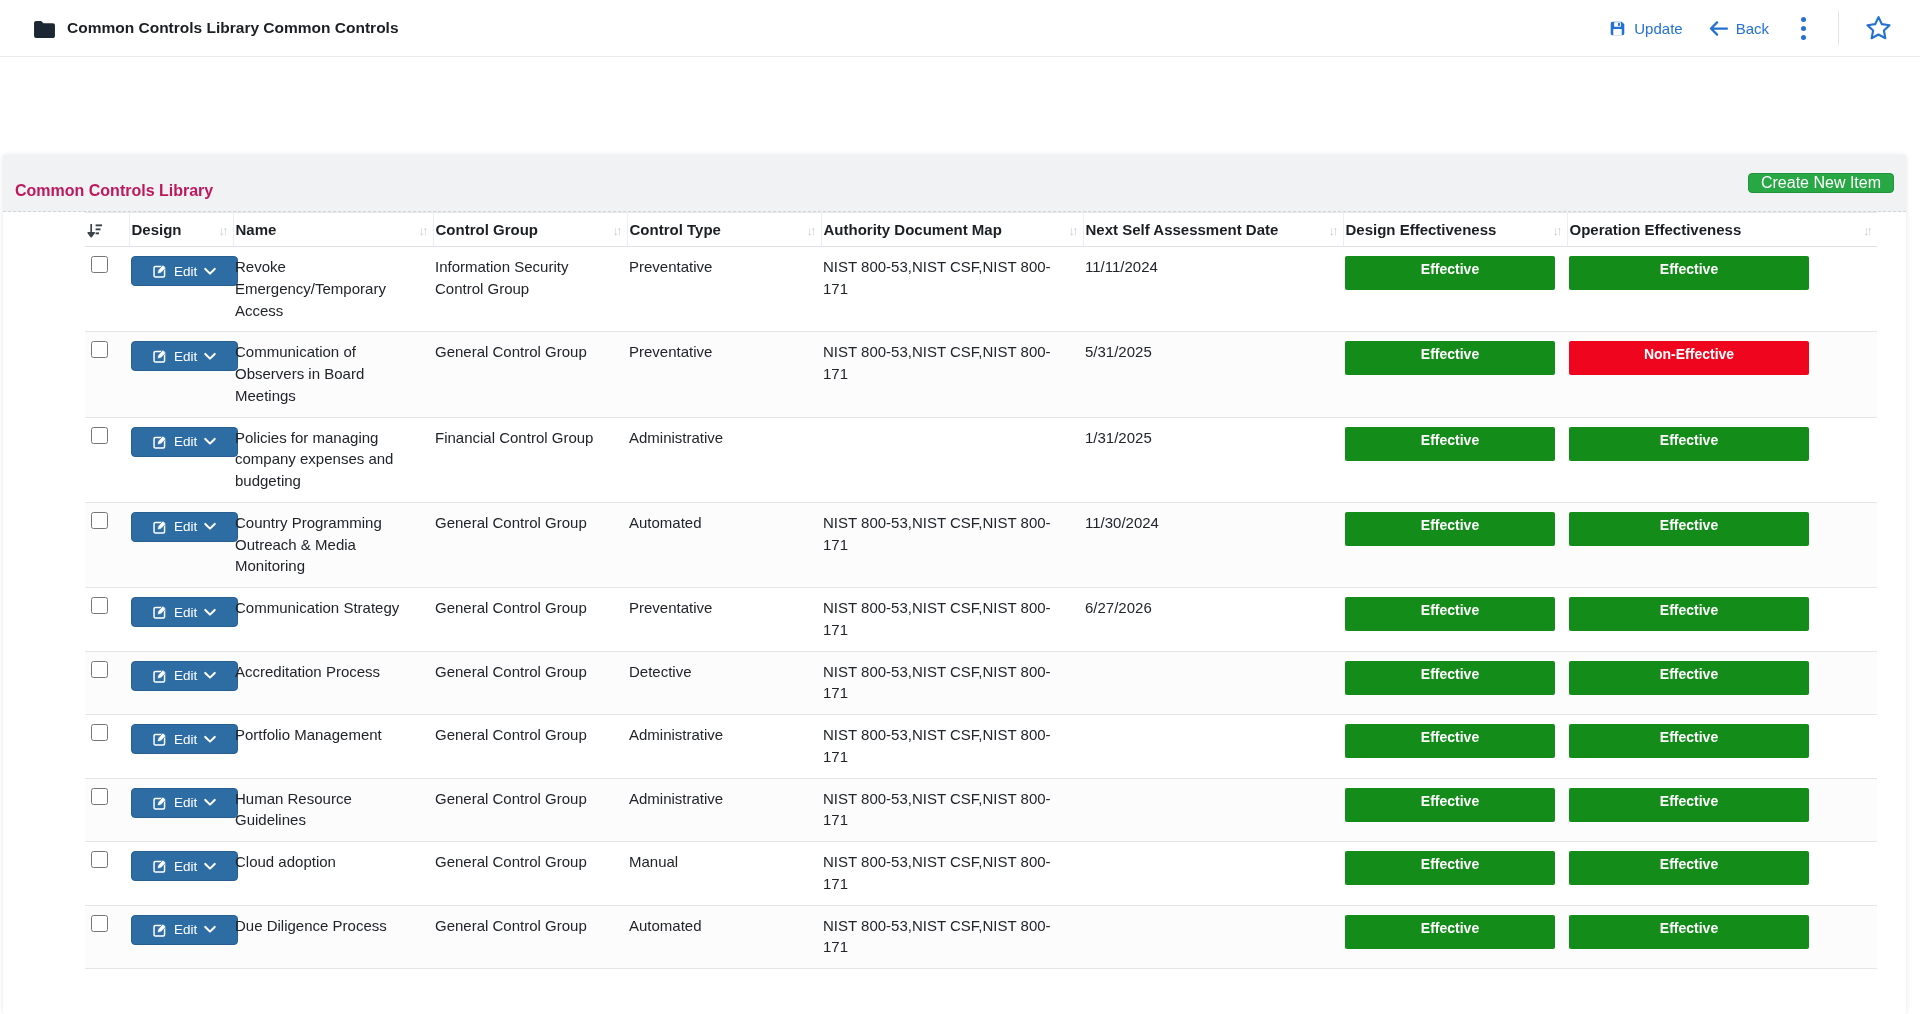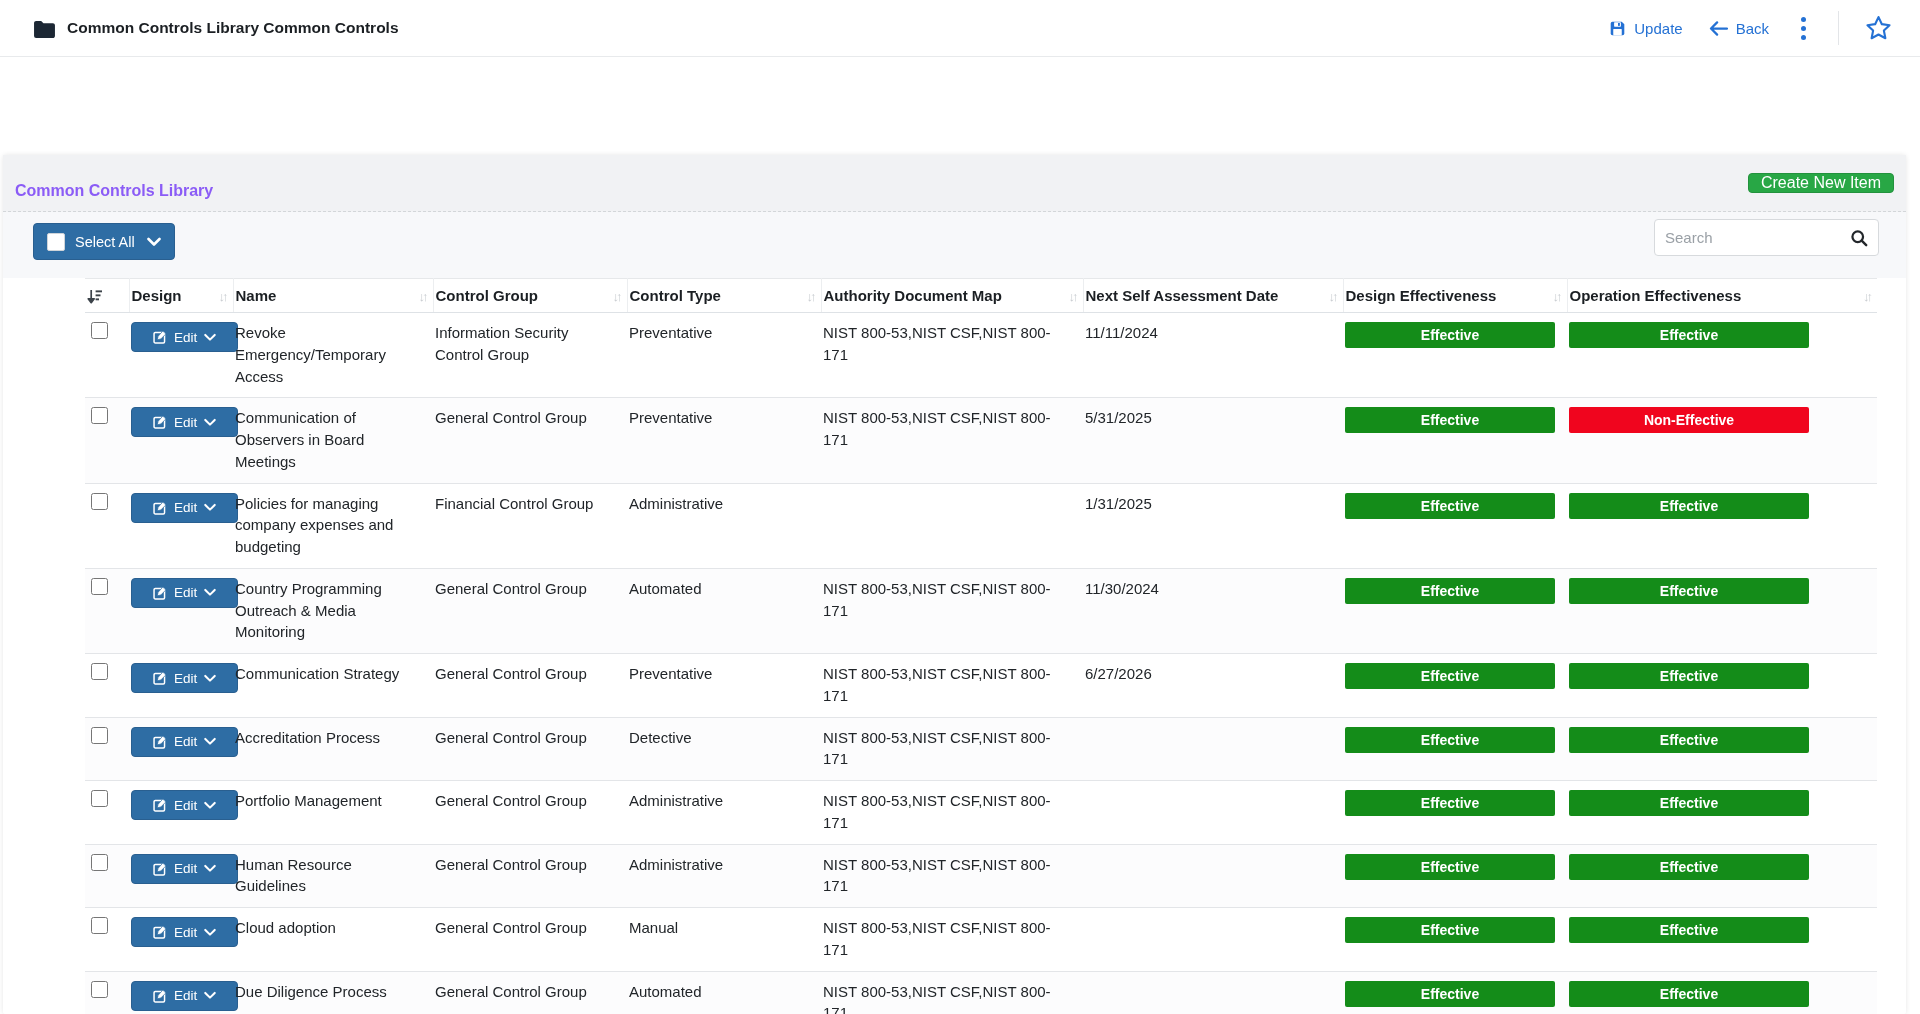--- a/index.html
+++ b/index.html
@@ -16,21 +16,21 @@
     cursor:pointer; background:none; border:none; font-family:inherit;text-align:right; }
   .tb-divider { width:1px; height:34px; background:#e3e5e8; }
   .kebab { display:flex; flex-direction:column; gap:4px; padding:4px 6px; cursor:pointer; }
   .kebab span { width:5px; height:5px; border-radius:50%; background:#2471d4; }
 
   
   .card { position:absolute; top:155px; left:3px; width:1903px; height:859px; background:#fff;
     box-shadow:0 0 5px rgba(0,0,0,0.10); border-radius:2px; }
   .card-header { height:57px; background:#f1f2f4; border-bottom:1px dashed #d3d6d9;
     display:flex; align-items:center; padding:0 12px; }
-  .card-title { font-size:16px; font-weight:700; color:#8b5cf6; flex:1;margin-top:15px; }
+  .card-title { font-size:16px; font-weight:700; color:#be185d; flex:1;margin-top:15px; }
   .btn-create { background:#28a745; border:1px solid #23923d; color:#fff; font-size:16px;
     height:20px; padding:0 12px; border-radius:4px; cursor:pointer; font-family:inherit; }
 
   .toolbar { position:relative; height:66px; background:#f7f8fa; }
   .btn-selectall { position:absolute; left:30px; top:11px; height:37px; background:#2e6da4;
     border:1px solid #295f90; border-radius:4px; color:#fff; display:inline-flex;
     align-items:center; gap:10px; padding:0 13px; font-size:14.5px; cursor:pointer; font-family:inherit; }
   .sa-checkbox { width:18px; height:18px; background:#fff; border:1px solid #cfd4d9; border-radius:2px; }
   .search-wrap { position:absolute; right:27px; top:7px; width:225px; height:37px; background:#fff;
     border:1px solid #d7dadd; border-radius:4px; display:flex; align-items:center; padding:0 10px; }
@@ -52,21 +52,21 @@
   td { font-size:15px; line-height:1.45; vertical-align:top; padding:9px 12px 10px 2px;
     border-top:1px solid #e3e5e8; color:#212529; }
   tr.data-row:first-child td { border-top:none; }
   tr.data-row:nth-child(even) td { background:#fcfcfd; }
   tbody { border-bottom:1px solid #e3e5e8; }
   td.cell-check { padding-left:6px; }
   .row-checkbox { width:17px; height:17px; accent-color:#2e6da4; cursor:pointer; }
   .btn-edit { background:#2e6da4; border:1px solid #295f90; border-radius:4px; color:#fff;
     height:30px; padding:0 21px; display:inline-flex; align-items:center; gap:7px;
     font-size:13.5px; cursor:pointer; font-family:inherit; }
-  .badge { display:block; height:26px; line-height:26px; text-align:center; color:#fff;
+  .badge { display:block; height:34px; line-height:26px; text-align:center; color:#fff;
     font-size:14px; font-weight:700; border-radius:2px; }
   .badge-green { background:#148c19; }
   .badge-red { background:#f0051e; }
   .badge-op { width:240px; }
 </style>
 </head>
 <body>
 
 <div class="topbar">
   <div class="topbar-left">
@@ -110,40 +110,20 @@
     </span>
   </div>
 </div>
 
 <div class="card">
   <div class="card-header">
     <span class="card-title">Common Controls Library</span>
     <button class="btn-create">Create New Item</button>
   </div>
 
-  <div class="toolbar">
-    <button class="btn-selectall">
-      <span class="sa-checkbox"></span>
-      <span>Select All</span>
-      <span style="display:inline-flex;margin-left:2px">
-        <svg width="14" height="10" viewBox="0 0 14 10">
-            <path d="M1.5 2 7 7.5 12.5 2" stroke="#fff" stroke-width="2.6" fill="none" stroke-linecap="round" stroke-linejoin="round"></path>
-          </svg>
-      </span>
-    </button>
-    <div class="search-wrap">
-      <input type="text" placeholder="Search" style="">
-      <span style="display:inline-flex;cursor:pointer">
-        <svg width="18" height="18" viewBox="0 0 20 20">
-            <circle cx="8.6" cy="8.6" r="5.9" stroke="#23272b" stroke-width="2.5" fill="none"></circle>
-            <path d="M13 13l5 5" stroke="#23272b" stroke-width="2.7" stroke-linecap="round"></path>
-          </svg>
-      </span>
-    </div>
-  </div>
 
   <div class="table-wrap">
     <table>
       <colgroup>
         <col class="c-check">
           <col class="c-actions">
           <col class="c-name">
           <col class="c-group">
         <col class="c-type">
           <col class="c-adm">

